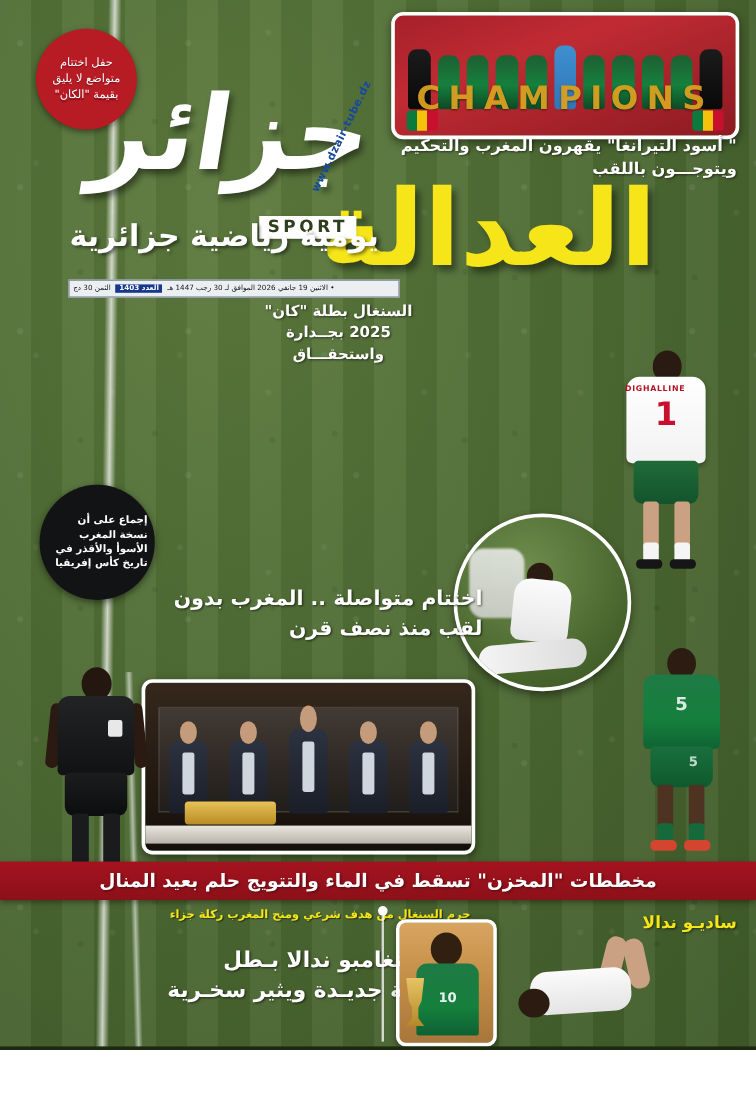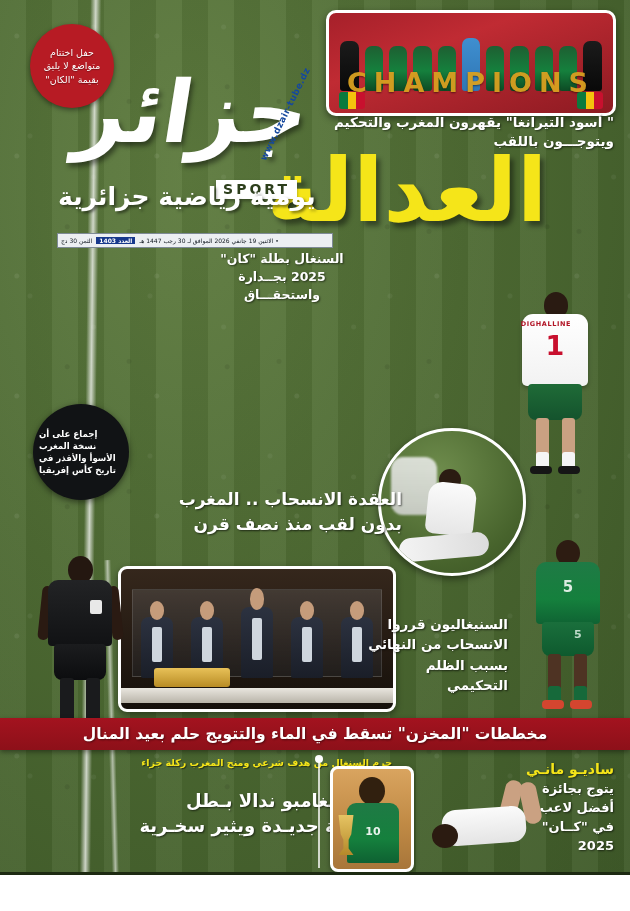--- a/index.html
+++ b/index.html
@@ -92,21 +92,21 @@
 
   .sub-head{position:absolute;left:218px;top:250px;width:128px;z-index:8;text-align:center;
      color:#ffffff;font-size:12.5px;font-weight:bold;line-height:1.45;
      text-shadow:1px 1px 2px rgba(0,0,0,.55);}
 
   
   .badge-black{position:absolute;left:33px;top:404px;width:96px;height:96px;border-radius:50%;
      background:#111315;box-shadow:0 2px 6px rgba(0,0,0,.5);z-index:9;
      display:flex;align-items:center;justify-content:center;}
   .badge-black span{color:#ffffff;font-size:8.6px;font-weight:bold;line-height:1.4;
-     text-align:left;display:block;width:84px;}
+     text-align:right;display:block;width:84px;}
 
   
   .player14{position:absolute;right:26px;top:292px;width:96px;height:182px;z-index:7;}
   .p14-shirt{position:absolute;left:14px;top:22px;width:66px;height:72px;border-radius:11px 11px 5px 5px;
      background:linear-gradient(180deg,#ffffff 0%,#f2f2f2 100%);box-shadow:0 2px 4px rgba(0,0,0,.3);}
   .p14-num{position:absolute;left:14px;top:40px;width:66px;text-align:center;
      font-size:27px;font-weight:bold;color:#c8102e;line-height:1;}
   .p14-name{position:absolute;left:14px;top:28px;width:49px;text-align:center;
      font-size:6.5px;font-weight:bold;color:#b11324;letter-spacing:.6px;}
   .p14-head{position:absolute;left:36px;top:0;width:24px;height:26px;border-radius:50% 50% 45% 45%;
@@ -308,21 +308,21 @@
     <div class="p14-sockl"></div>
     <div class="p14-sockr"></div>
     <div class="p14-shoe a"></div>
     <div class="p14-shoe b"></div>
   </div>
 
   <div class="badge-black">
     <span>إجماع على أن نسخة المغرب الأسوأ والأقذر في تاريخ كأس إفريقيا</span>
   </div>
 
-  <div class="mid-head">العقدة الانسحاب .. المغرب بدون لقب منذ نصف قرن</div>
+  <div class="mid-head">اختتام متواصلة .. المغرب بدون لقب منذ نصف قرن</div>
 
   <div class="circ-photo">
     <div class="bg1"></div>
     <div class="kneelhead"></div>
     <div class="kneel"></div>
     <div class="lay"></div>
   </div>
 
   <div class="sen5">
     <div class="head"></div>
@@ -331,21 +331,20 @@
     <div class="shorts"></div>
     <div class="num2">5</div>
     <div class="leg a"></div>
     <div class="leg b"></div>
     <div class="sock a"></div>
     <div class="sock b"></div>
     <div class="shoe a"></div>
     <div class="shoe b"></div>
   </div>
 
-  <div class="sen-head">السنيغاليون قرروا الانسحاب من النهائي بسبب الظلم التحكيمي</div>
 
   <div class="ref">
     <div class="head"></div>
     <div class="arm l"></div>
     <div class="arm r"></div>
     <div class="shirt"></div>
     <div class="badge"></div>
     <div class="shorts"></div>
     <div class="leg a"></div>
     <div class="leg b"></div>
@@ -395,18 +394,17 @@
   <div class="divider"></div>
 
   <div class="mane-photo">
     <div class="head"></div>
     <div class="shirt"></div>
     <div class="num">10</div>
     <div class="cup"></div>
   </div>
 
   <div class="bot-right">
-    <div class="name">ساديـو مانـي</div>
-    <div class="txt">يتوج بجائزة أفضل لاعب في "كــان" 2025</div>
+    <div class="name">ساديـو ندالا</div>
   </div>
 
   <div class="bottom-rule"></div>
 </div>
 
 </body></html>

